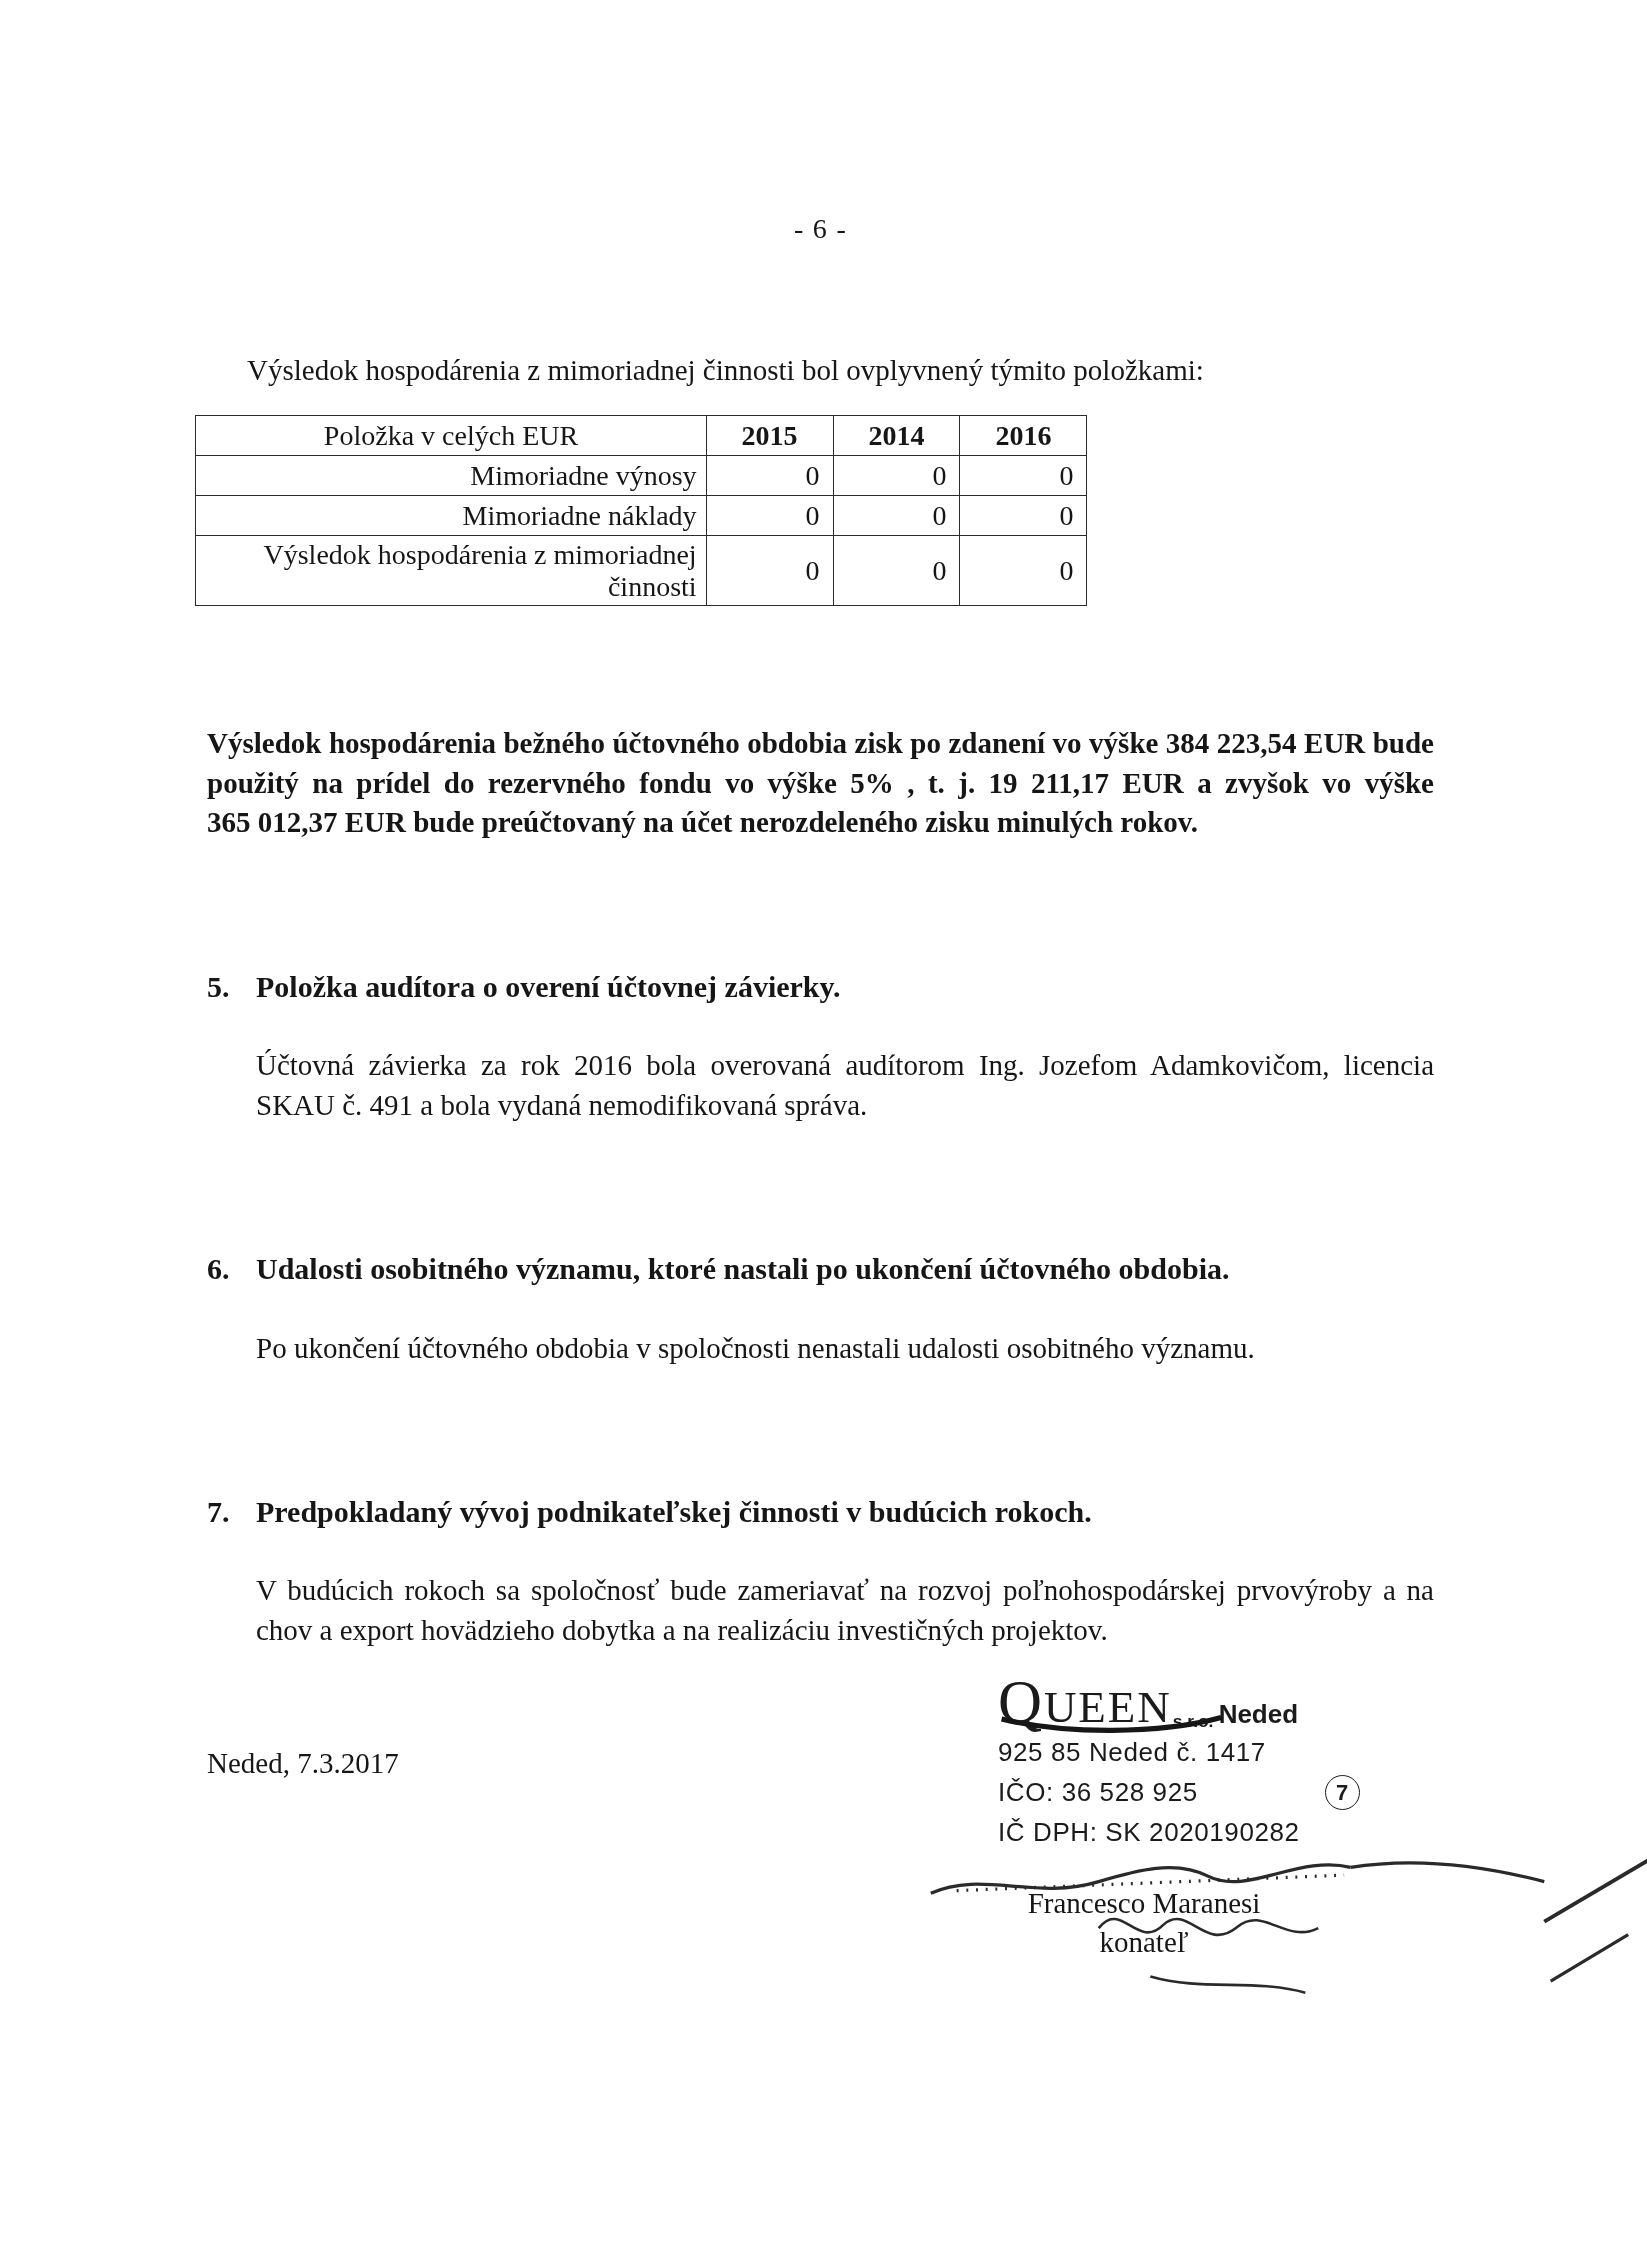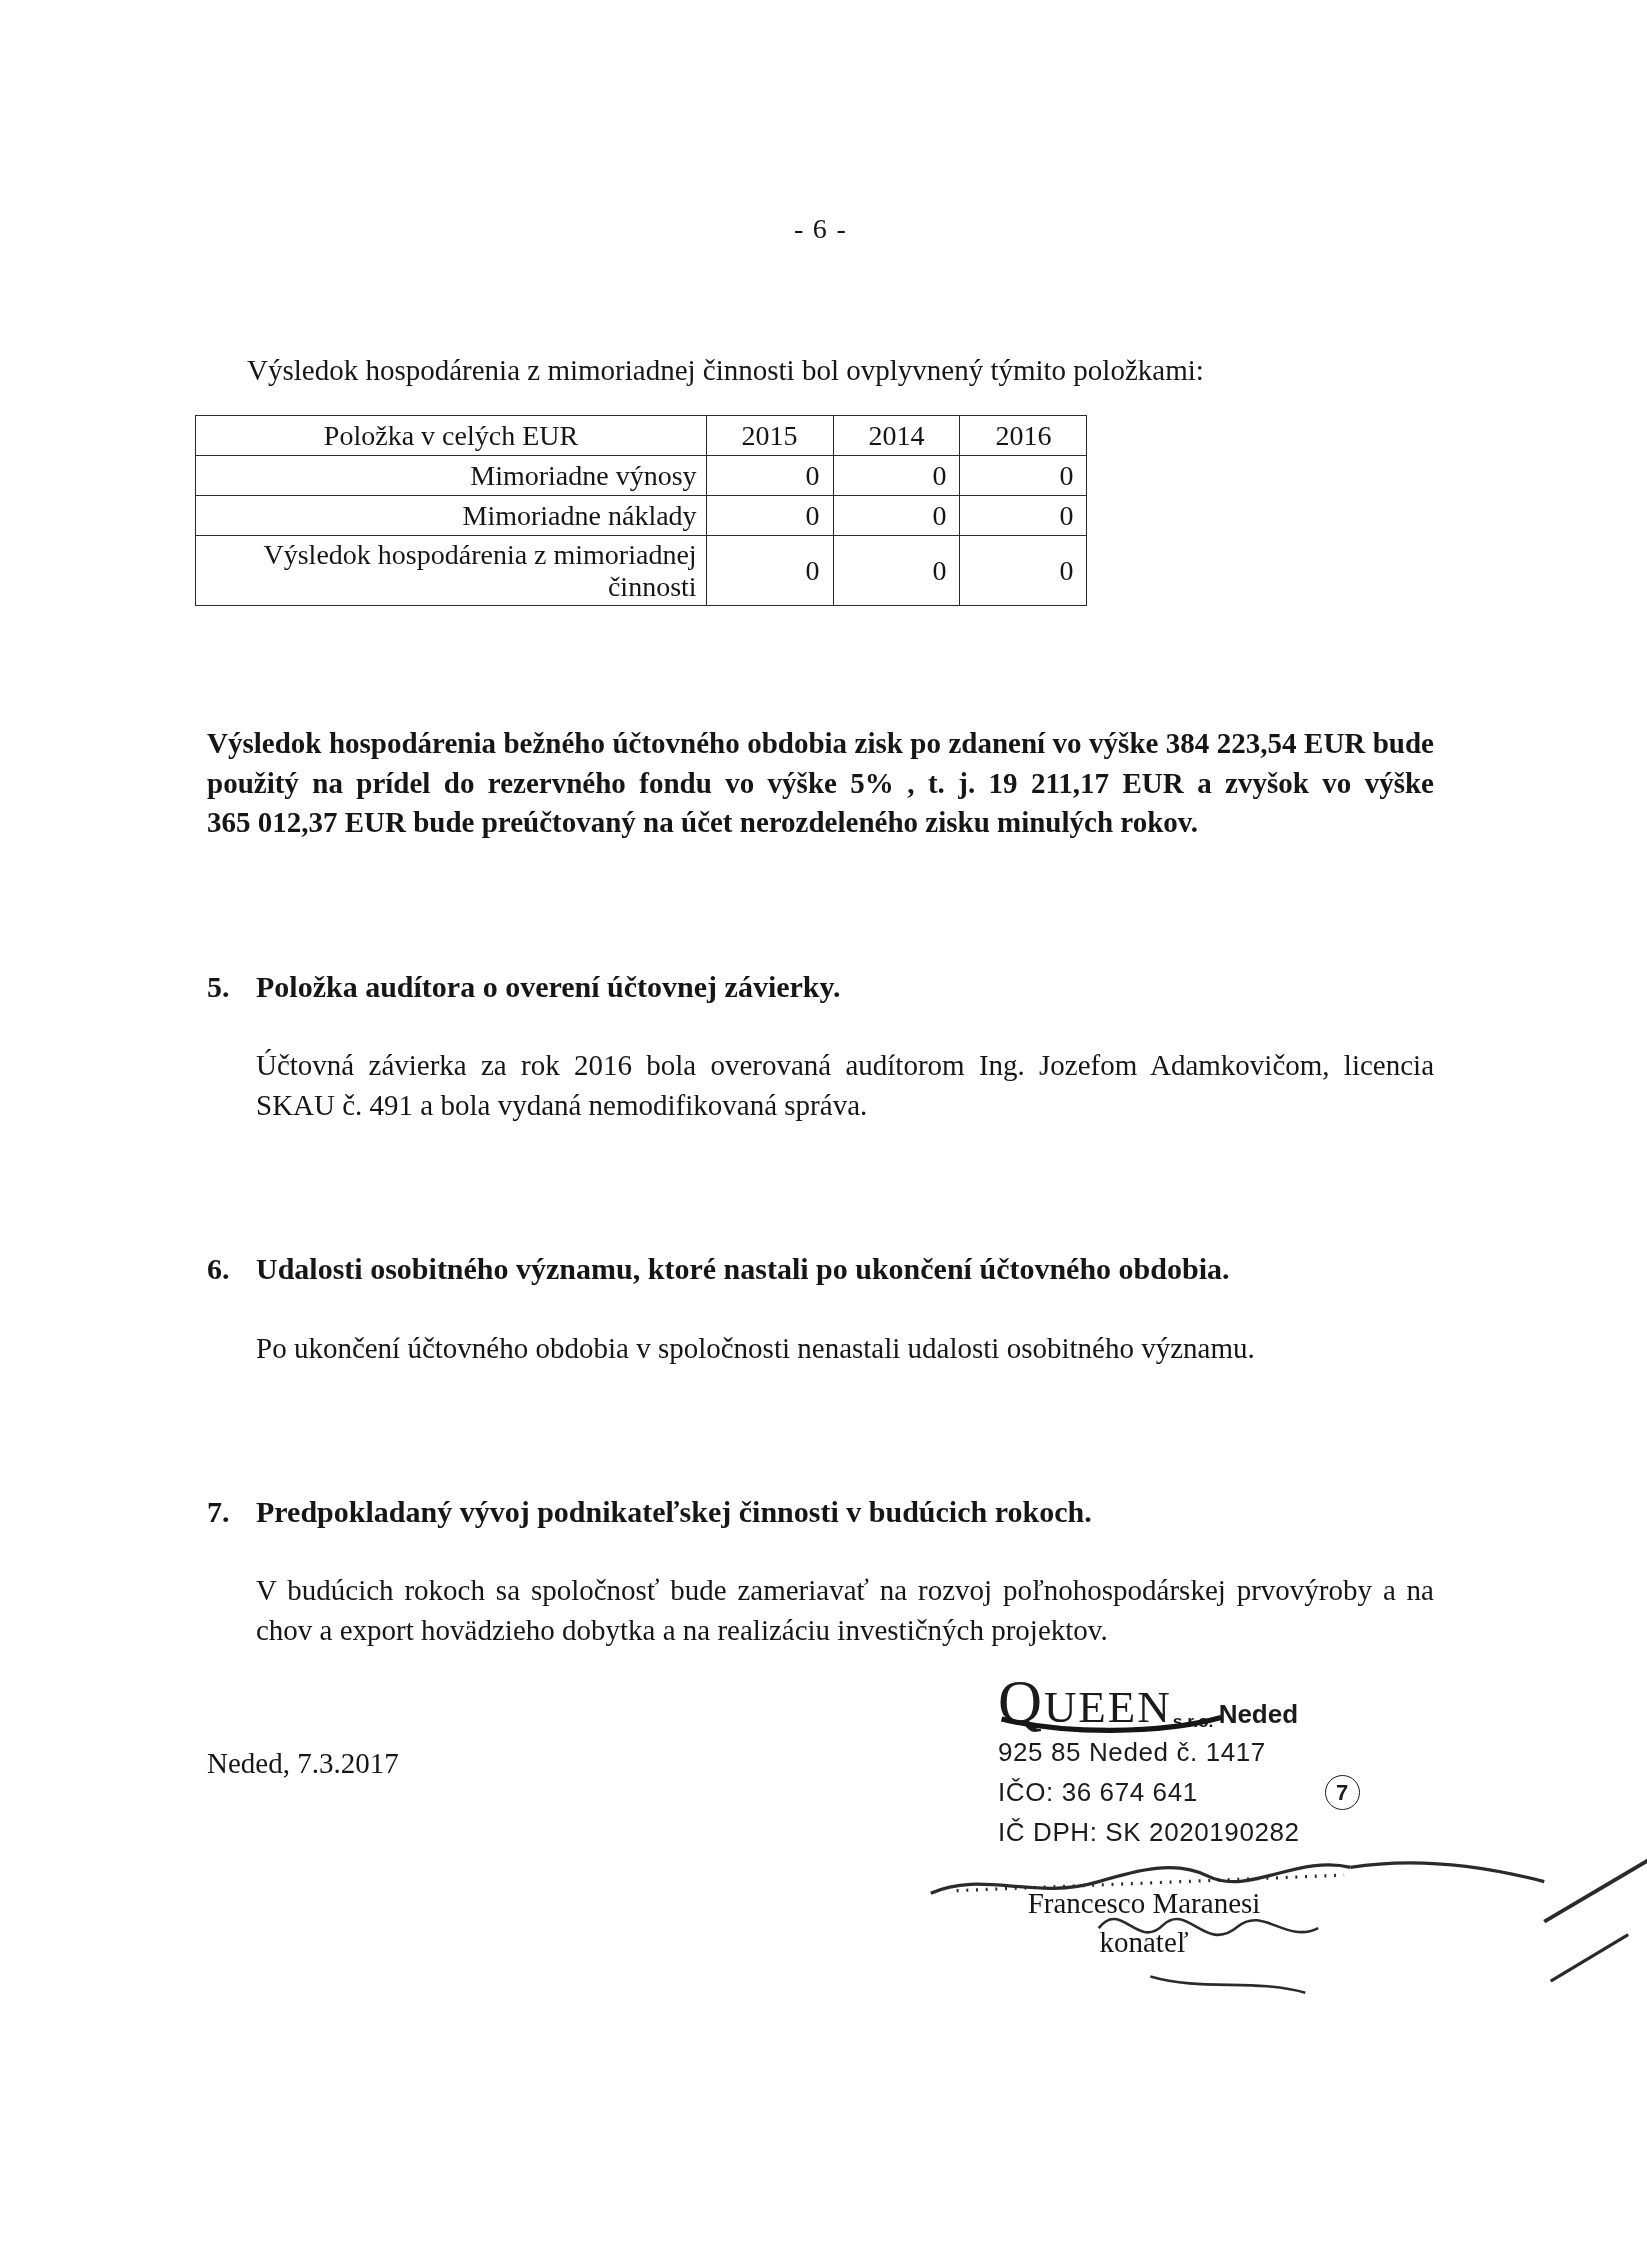--- a/index.html
+++ b/index.html
@@ -18,21 +18,21 @@
 
   table.results {
     border-collapse:collapse;
     margin-left:-11.6px;
     width:892px;
     font-size:28px;
     border:1.9px solid #2b2b2b;
   }
   table.results th, table.results td { border:1.3px solid #2b2b2b; height:40px; }
   th.label-col { width:623px; text-align:center; font-weight:normal; padding:2.6px 6.5px; }
-  th.year-col { width:150px; text-align:center; font-weight:normal; }
+  th.year-col { width:150px; text-align:center; font-weight:bold; }
   td.label { text-align:right; padding:2.6px 9px; }
   td.val { text-align:right; padding:2.6px 13px; }
 
   .result-para {
     margin-top:118px;
     font-weight:bold;
     font-size:29px;
     line-height:1.36;
     text-align:justify;
   }
@@ -148,21 +148,21 @@
       <div class="logo-row">
         <span class="logo-text"><span class="q">Q</span><span>UEEN</span></span>
         <svg class="logo-swoosh" width="226" height="19.4" viewBox="0 0 350 30">
           <path d="M4 6 C 100 30, 250 30, 344 4" stroke="#161616" stroke-width="8" fill="none"></path>
         </svg>
         <span class="logo-suffix">s.r.o.</span>
         <span class="logo-name">Neded</span>
       </div>
       <div class="stamp-line">925 85  Neded č. 1417</div>
       <div class="stamp-line ico-row">
-        <span>IČO: 36 674 641</span>
+        <span>IČO: 36 528 925</span>
         <span class="badge">7</span>
       </div>
       <div class="stamp-line">IČ DPH: SK 2020190282</div>
     </div>
 
     <svg class="sig-svg" width="904" height="220" viewBox="0 0 1400 340">
 
       <line x1="80" y1="92" x2="680" y2="68" stroke="#2a2a2a" stroke-width="5" stroke-dasharray="3 12"></line>
 
       <path d="M40 96 C 120 60, 200 108, 300 78 C 360 60, 420 44, 470 70 C 530 100, 610 36, 690 56" stroke="#2a2a2a" stroke-width="5" fill="none"></path>

